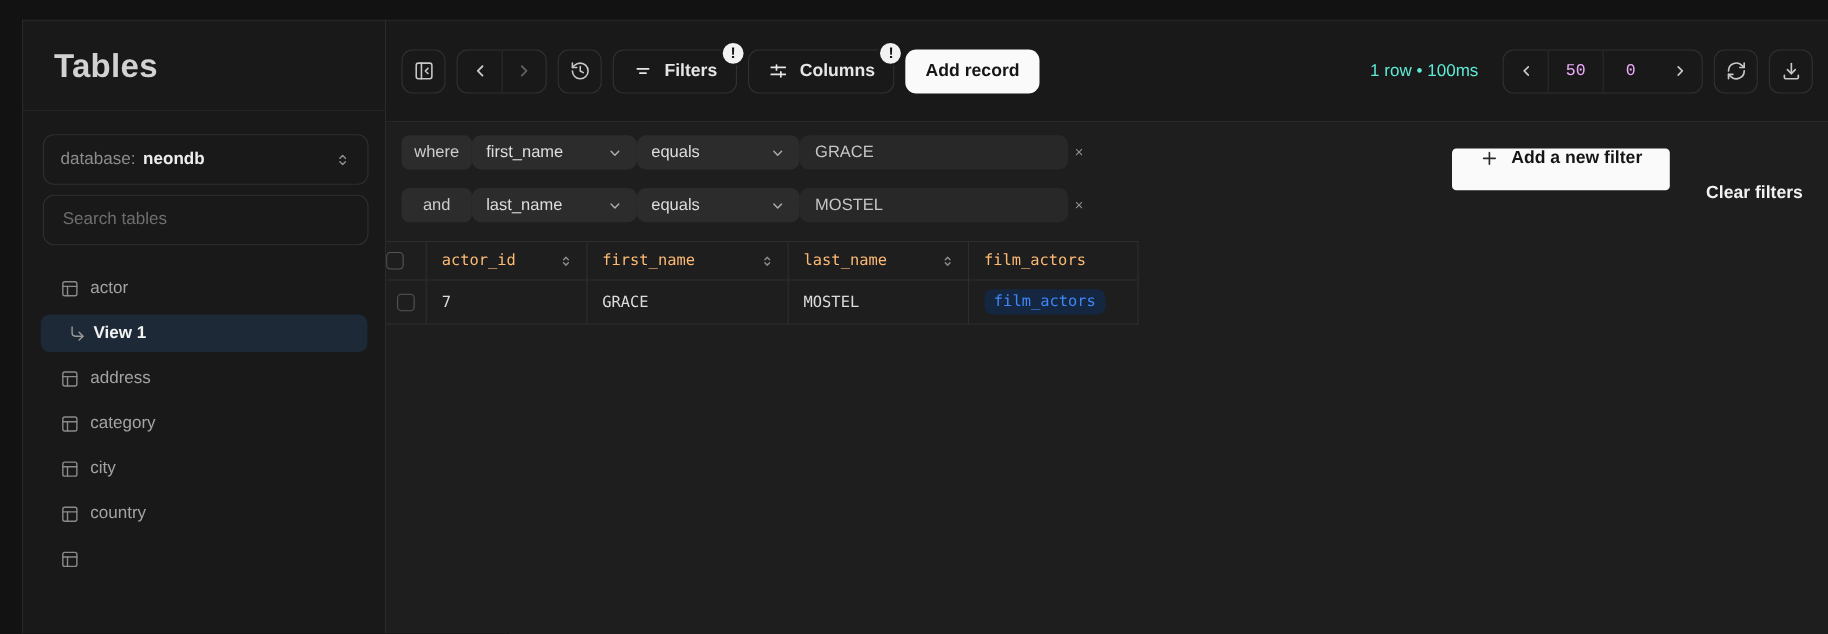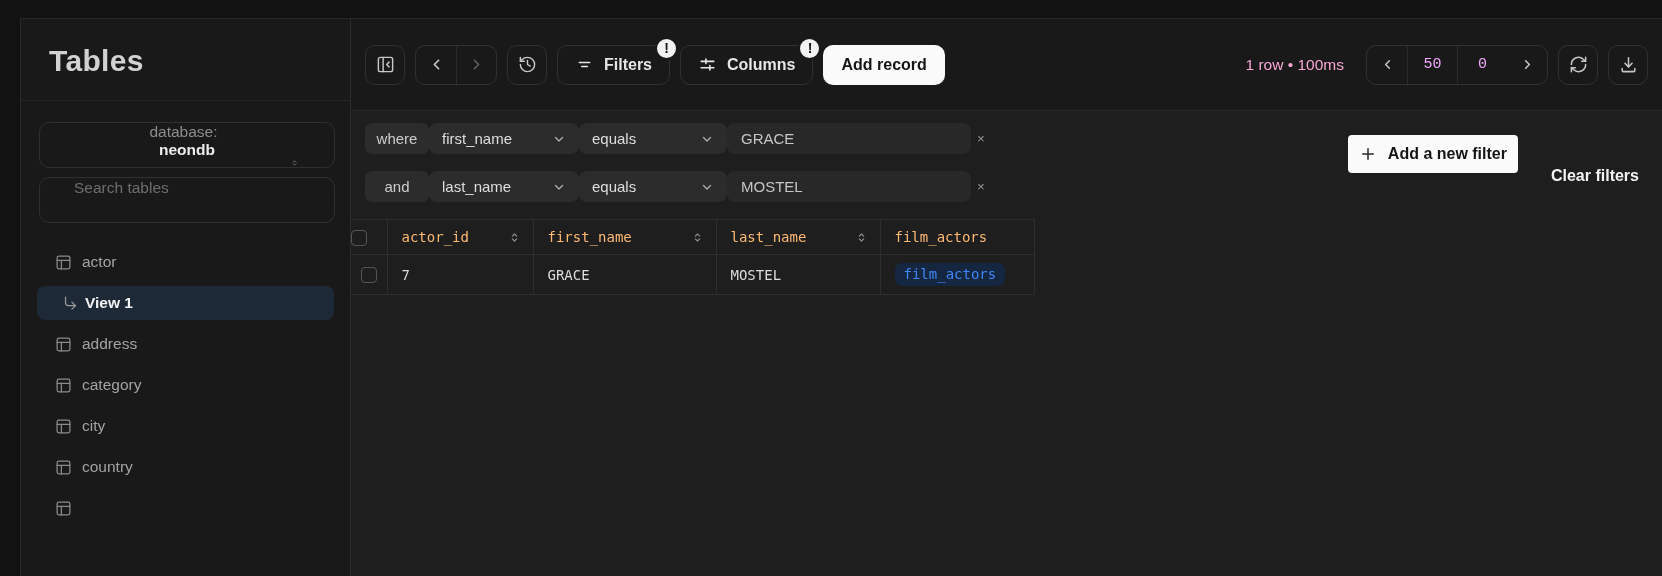--- a/index.html
+++ b/index.html
@@ -14,21 +14,21 @@
     position:absolute; left:20px; top:18px; right:0; bottom:0;
     display:flex; background:#191919;
     border-left:1px solid #282828; border-top:1px solid #282828;
   }
 
   
   .sidebar { width:330px; min-width:330px; border-right:1px solid #2b2b2b; display:flex; flex-direction:column; overflow:hidden; }
   .sidebar-header { height:82px; padding:26px 28px 0; border-bottom:1px solid #242424; }
   .sidebar-header h1 { margin:0; font-size:30px; line-height:32px; font-weight:700; color:#d2d2d2; letter-spacing:.3px; }
   .sidebar-controls { padding:21px 15px 10px 18px; display:flex; flex-direction:column; gap:9px; }
-  .select-box, .search-box { height:46px; border:1px solid #2f2f2f; border-radius:10px; display:flex; align-items:center; padding:0 32px; background:transparent; cursor:pointer;flex-direction:column; }
+  .select-box, .search-box { height:46px; border:1px solid #2f2f2f; border-radius:10px; display:flex; align-items:center; padding:0 15px; background:transparent; cursor:pointer; }
   .sel-label { color:#8d8d8d; font-size:15.5px; margin-right:7px; }
   .sel-value { color:#ededed; font-size:15.5px; font-weight:700; }
   .updown-icon { margin-left:auto; color:#8d8d8d; }
   .search-box input { background:none; border:none; outline:none; color:#d0d0d0; font-size:15.5px; width:100%; font-family:inherit; }
   .search-box input::placeholder { color:#6e6e6e; }
   .table-list { padding:12px 16px; flex:1; overflow:hidden; }
   .list-item { height:34px; margin-bottom:7px; display:flex; align-items:center; gap:10px; padding:0 18px; border-radius:8px; color:#a3a3a3; font-size:15.5px; cursor:pointer; }
   .list-item .li-icon { color:#8a8a8a; flex:none; }
   .list-item.selected { background:var(--selected-item-bg,#1d2936); color:#f3f3f3; font-weight:700; }
   .list-item.selected .li-icon { margin-left:7px; margin-right:-4px; color:#9a9a9a; }
@@ -40,21 +40,21 @@
           display:inline-flex; align-items:center; justify-content:center; color:#c8c8c8; padding:0; cursor:pointer; font-family:inherit; }
   .btn-group { display:inline-flex; height:40px; border:1px solid #313131; border-radius:10px; overflow:hidden; }
   .btn-group .tbtn { border:none; border-radius:0; width:39px; height:38px; }
   .btn-group .tbtn + .tbtn { border-left:1px solid #2b2b2b; }
   .dim { color:#5f5f5f; }
   .tbtn.labeled { padding:0 17px; gap:10px; font-size:16px; font-weight:600; color:#e6e6e6; position:relative; }
   .alert-badge { position:absolute; top:-9px; right:-9px; width:23px; height:23px; background:var(--badge-bg,#f2f2f2); color:#141414;
           border-radius:50%; font-size:14px; font-weight:800; display:flex; align-items:center; justify-content:center; border:2px solid #191919; }
   .btn-white { height:40px; border:none; border-radius:10px; background:var(--button-white-bg,#fafafa); color:#151515;
           font-size:16px; font-weight:600; padding:0 18px; cursor:pointer; font-family:inherit; }
-  .status { margin-left:auto; color:#f9a8d4; font-size:15.5px; white-space:nowrap; padding-right:12px; }
+  .status { margin-left:auto; color:#5eead4; font-size:15.5px; white-space:nowrap; padding-right:12px; }
   .pager { display:inline-flex; height:40px; border:1px solid #313131; border-radius:10px; overflow:hidden; }
   .pager .pg-btn { width:40px; height:38px; border:none; background:none; color:#c8c8c8; display:flex; align-items:center; justify-content:center; cursor:pointer; }
   .pg-num { width:50px; height:38px; display:flex; align-items:center; justify-content:center;
           font-family:Liberation Mono, monospace; font-size:15px; color:#f0abfc; border-left:1px solid #2b2b2b; cursor:text; }
   .pg-next { border-left:1px solid #2b2b2b; }
 
   
   .content { flex:1; background:#1e1e1e; position:relative; overflow:hidden; }
   .filters { position:relative; padding:12px 14px 0; }
   .filter-row { display:flex; align-items:center; height:31px; margin-bottom:17px; }
@@ -62,22 +62,22 @@
           color:#cdcdcd; font-size:15px; flex:none; }
   .fselect { height:31px; background:#2c2c2c; border:none; border-radius:8px; display:flex; align-items:center; padding:0 13px;
           color:#dedede; font-size:15px; cursor:pointer; font-family:inherit; }
   .fselect .chev { margin-left:auto; color:#b0b0b0; }
   .fsel-col { width:150px; } .fsel-op { width:148px; }
   .finput { width:244px; height:31px; background:#282828; border:none; border-radius:8px; color:#c6c6c6; font-size:15px;
           padding:0 14px; outline:none; font-family:inherit; }
   .remove-btn { background:none; border:none; color:#969696; width:20px; height:20px; display:flex; align-items:center; justify-content:center;
           padding:0; cursor:pointer; }
   .filter-actions { position:absolute; top:10px; right:17px; display:flex; align-items:center; gap:27px; }
-  .add-filter-btn { height:38px; display:inline-flex; align-items:center; gap:11px; background:var(--button-white-bg,#fafafa); color:#151515;
-          border:none; border-radius:4px; padding:0 11px; font-size:16px; font-weight:600; cursor:pointer; font-family:inherit; }
+  .add-filter-btn { height:38px; display:inline-flex; align-items:flex-start; gap:11px; background:var(--button-white-bg,#fafafa); color:#151515;
+          border:none; border-radius:4px; padding:0 25px; font-size:16px; font-weight:600; cursor:pointer; font-family:inherit; }
   .plus-icon { color:#2a2a2a; }
   .clear-filters-btn { background:none; border:none; color:#f2f2f2; font-size:16px; font-weight:700; cursor:pointer; font-family:inherit;margin-top:45px; }
 
   
   .data-table { border-collapse:collapse; table-layout:fixed; font-family:"DejaVu Sans Mono", monospace; font-size:14px; margin-top:3px; }
   .data-table th, .data-table td { border:1px solid #2e2e2e; overflow:hidden; white-space:nowrap; }
   .data-table tr > *:first-child { border-left:none; }
   .data-table th { height:35px; color:#fdba74; font-weight:400; text-align:left; padding:0 12px 0 14px; }
   .data-table td { height:40px; color:#dcdcdc; padding:0 14px; }
   .cb-cell { padding:0 !important; text-align:center; vertical-align:middle; }

